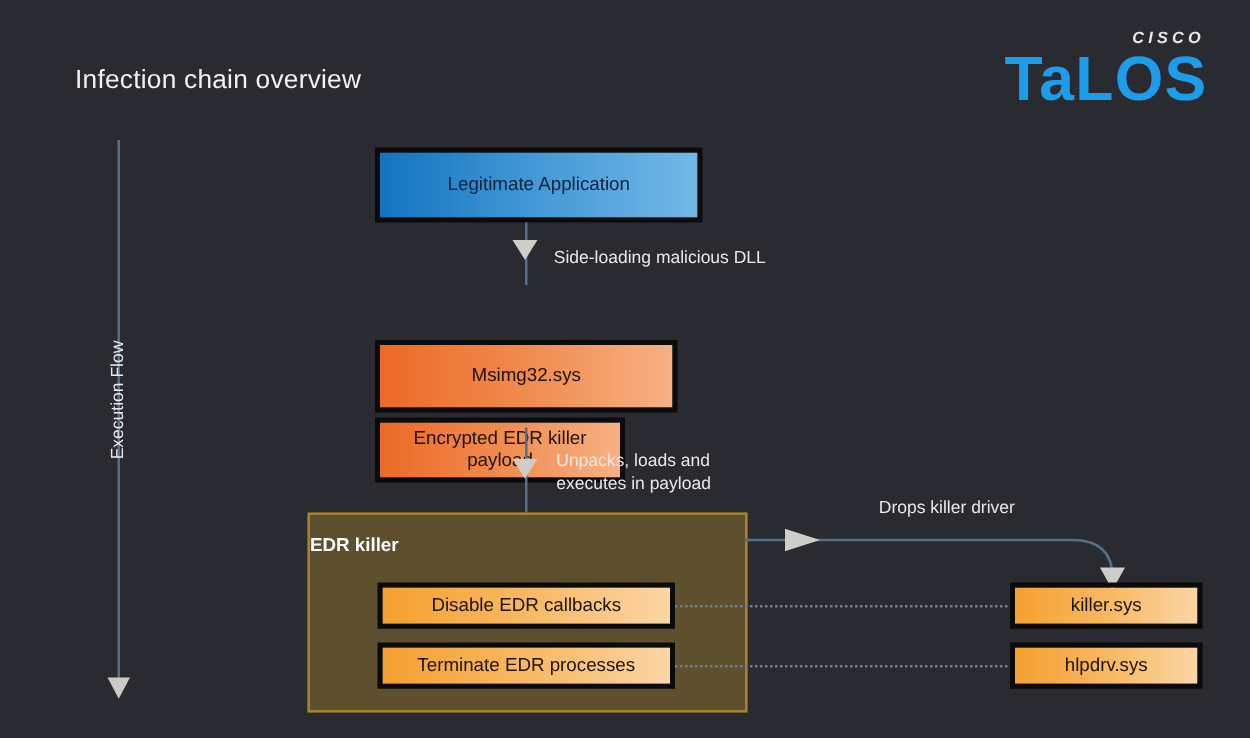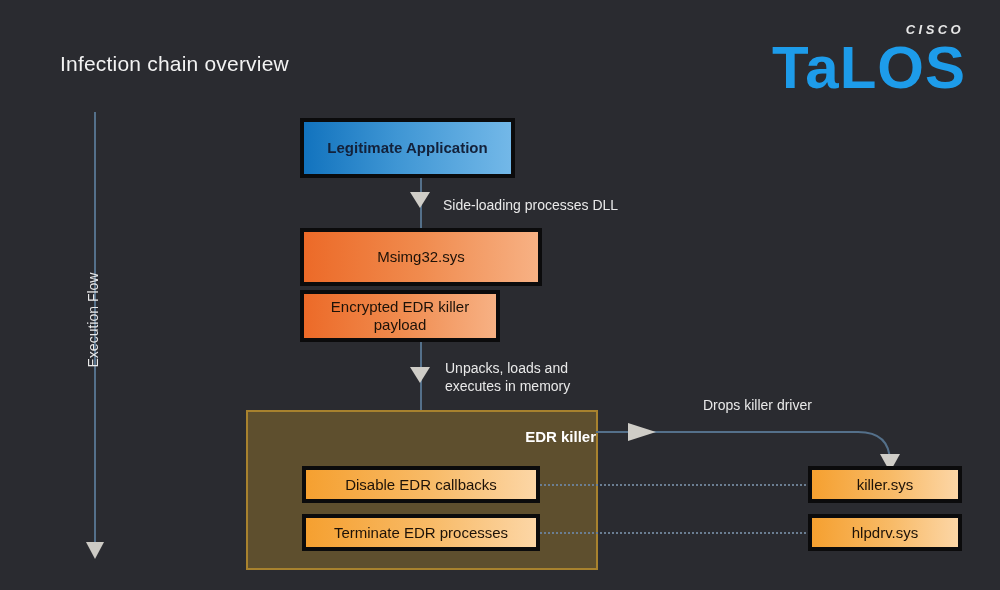--- a/index.html
+++ b/index.html
@@ -38,21 +38,21 @@
   }
   #logo .cisco-word {
     font-size: 13px;
     letter-spacing: 3.4px;
     color: #e8e8e8;
     font-weight: 600;
     margin-right: 2px;
     font-style: italic;
   }
   #logo .talos-word {
-    font-size: 60px;
+    font-size: 50px;
     letter-spacing: 1px;
     color: #1d9cea;
     font-weight: 700;
     line-height: 0.98;
     margin-top: 2px;
   }
 
   
   #exec-flow {
     position: absolute;
@@ -103,27 +103,28 @@
     text-align: center;
     line-height: 1.2;
   }
   .node.blue {
     background: linear-gradient(to right, #1273be 0%, #3f96d4 45%, #73b8e8 100%);
     color: #13213a;
   }
   .node.orange {
     background: linear-gradient(to right, #ec6a28 0%, #f08b4e 50%, #f7b184 100%);
     color: #1d1208;
+    margin-top: 44px;
   }
   .node.lightorange {
     background: linear-gradient(to right, #f5a030 0%, #f8bb68 55%, #fcd6a6 100%);
     color: #1d1208;
   }
 
-  #node-legit-app  { left: 300px; top: 118px;  width: 215px; height: 60px; font-weight: bold; }
+  #node-legit-app  { left: 300px; top: 118px;  width: 262px; height: 60px; }
   #node-msimg32    { left: 300px; top: 228px;  width: 242px; height: 58px; }
   #node-payload    { left: 300px; top: 290px;  width: 200px; height: 52px; }
   #node-disable    { left: 302px; top: 466px;  width: 238px; height: 37px; }
   #node-terminate  { left: 302px; top: 514px;  width: 238px; height: 37px; }
   #node-rwdrv      { left: 808px; top: 466px;  width: 154px; height: 37px; }
   #node-hlpdrv     { left: 808px; top: 514px;  width: 154px; height: 37px; }
 
   
   #edr-killer-group {
     position: absolute;
@@ -132,21 +133,21 @@
     width: 352px;
     height: 160px;
     background: #5e4f2e;
     border: 2px solid #a8822e;
     box-sizing: border-box;
   }
   #edr-killer-title {
     position: absolute;
     left: 0; top: 16px;
     width: 100%;
-    text-align: right;
+    text-align: left;
     font-size: 15px;
     color: #ffffff;
     font-weight: 700;
   }
 
   
   .v-line {
     position: absolute;
     width: 2px;
     background: #54708a;
@@ -217,34 +218,34 @@
     <div id="exec-flow-arrow"></div>
     <div id="exec-flow-label">Execution Flow</div>
   </div>
 
   <div class="node blue" id="node-legit-app">
     <span>Legitimate Application</span>
   </div>
 
   <div class="v-line" id="conn1-line"></div>
   <div class="v-arrow" id="conn1-arrow"></div>
-  <div class="edge-label" id="conn1-label">Side-loading processes DLL</div>
+  <div class="edge-label" id="conn1-label">Side-loading malicious DLL</div>
 
   <div class="node orange" id="node-msimg32">
     <span>Msimg32.sys</span>
   </div>
 
   <div class="node orange" id="node-payload">
     <span>Encrypted EDR killer payload</span>
   </div>
 
   <div class="v-line" id="conn2-line"></div>
   <div class="v-arrow" id="conn2-arrow"></div>
   <div class="edge-label" id="conn2-label">Unpacks, loads and
-executes in memory</div>
+executes in payload</div>
 
   <div id="edr-killer-group">
     <div id="edr-killer-title">EDR killer</div>
   </div>
 
   <div class="node lightorange" id="node-disable">
     <span>Disable EDR callbacks</span>
   </div>
 
   <div class="node lightorange" id="node-terminate">

